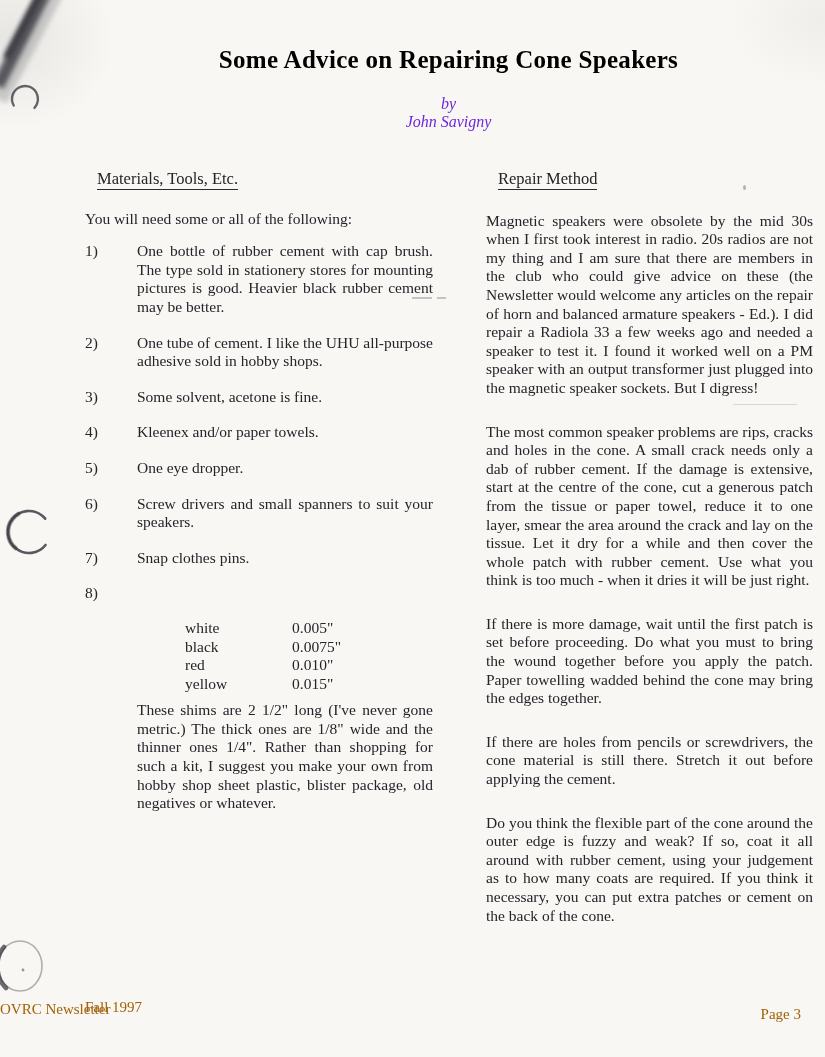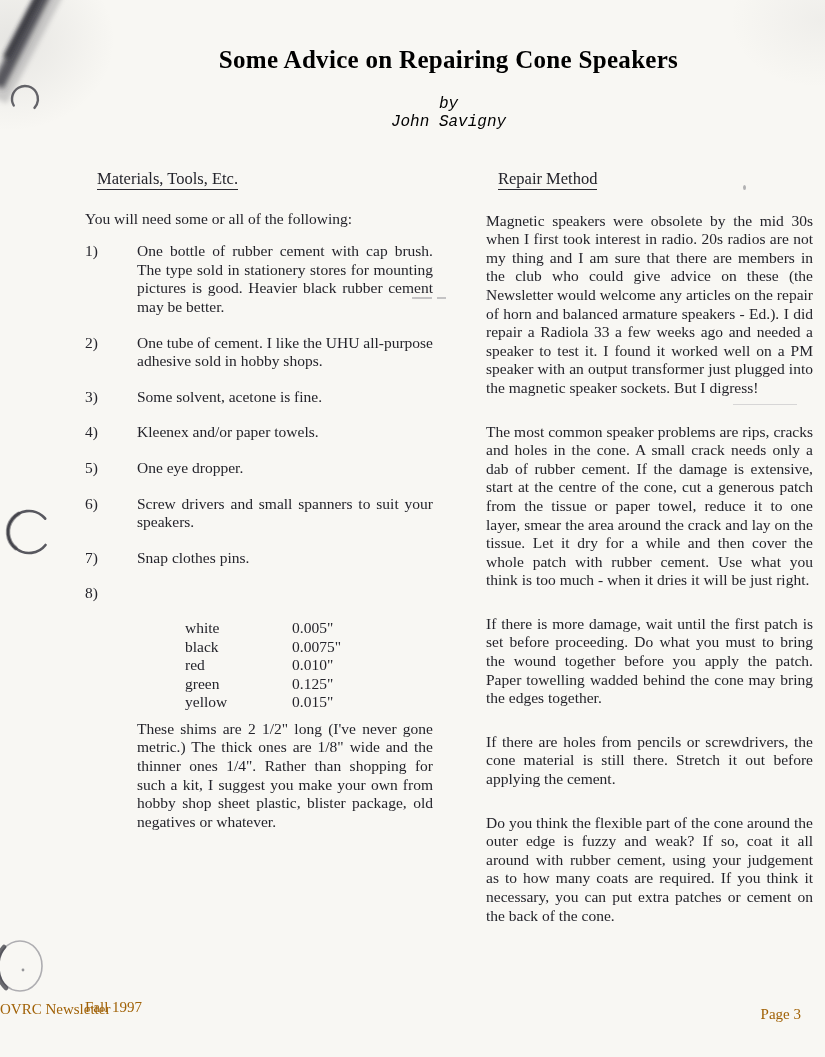--- a/index.html
+++ b/index.html
@@ -12,21 +12,21 @@
     font-family:"Liberation Serif","DejaVu Serif",serif;
     color:#24242b;
   }
   .page{position:absolute;inset:0;}
   
   .title-block{position:absolute;left:85px;top:44px;width:727px;text-align:center;}
   .title-block h1{
     margin:0 0 20px 0;font-size:25px;line-height:31px;font-weight:700;
     letter-spacing:.3px;color:#000000;
   }
-  .byline{font-style:italic;font-size:16px;line-height:18px;color:#000000;font-family:Liberation Mono, monospace;}
+  .byline{font-style:italic;font-size:16px;line-height:18px;color:#6d28d9;}
   
   .col{position:absolute;top:170px;font-size:15.5px;line-height:18.6px;}
   .col-left{left:85px;width:348px;}
   .col-right{left:486px;width:327px;}
   .col-heading{
     font-size:16.5px;font-weight:400;margin:0 0 21px 12px;display:block;
   }
   .col-heading span{border-bottom:1.2px solid #2a2a32;padding-bottom:1px;}
   .intro{margin:0 0 14px 0;}
   .list-item{display:flex;margin:0 0 17px 0;}
@@ -136,24 +136,20 @@
       </div>
       <div class="shim-row">
         <span class="shim-color">black</span>
         <span class="shim-size">0.0075"</span>
       </div>
       <div class="shim-row">
         <span class="shim-color">red</span>
         <span class="shim-size">0.010"</span>
       </div>
       <div class="shim-row">
-        <span class="shim-color">green</span>
-        <span class="shim-size">0.125"</span>
-      </div>
-      <div class="shim-row">
         <span class="shim-color">yellow</span>
         <span class="shim-size">0.015"</span>
       </div>
     </div>
 
     <p class="closing">These shims are 2 1/2" long (I've never gone metric.)  The thick ones are 1/8" wide and the thinner ones 1/4".  Rather than shopping for such a kit, I suggest you make your own from hobby shop sheet plastic, blister package, old negatives or whatever.</p>
   </section>
 
   <section class="col col-right">
     <h2 class="col-heading"><span>Repair Method</span></h2>

